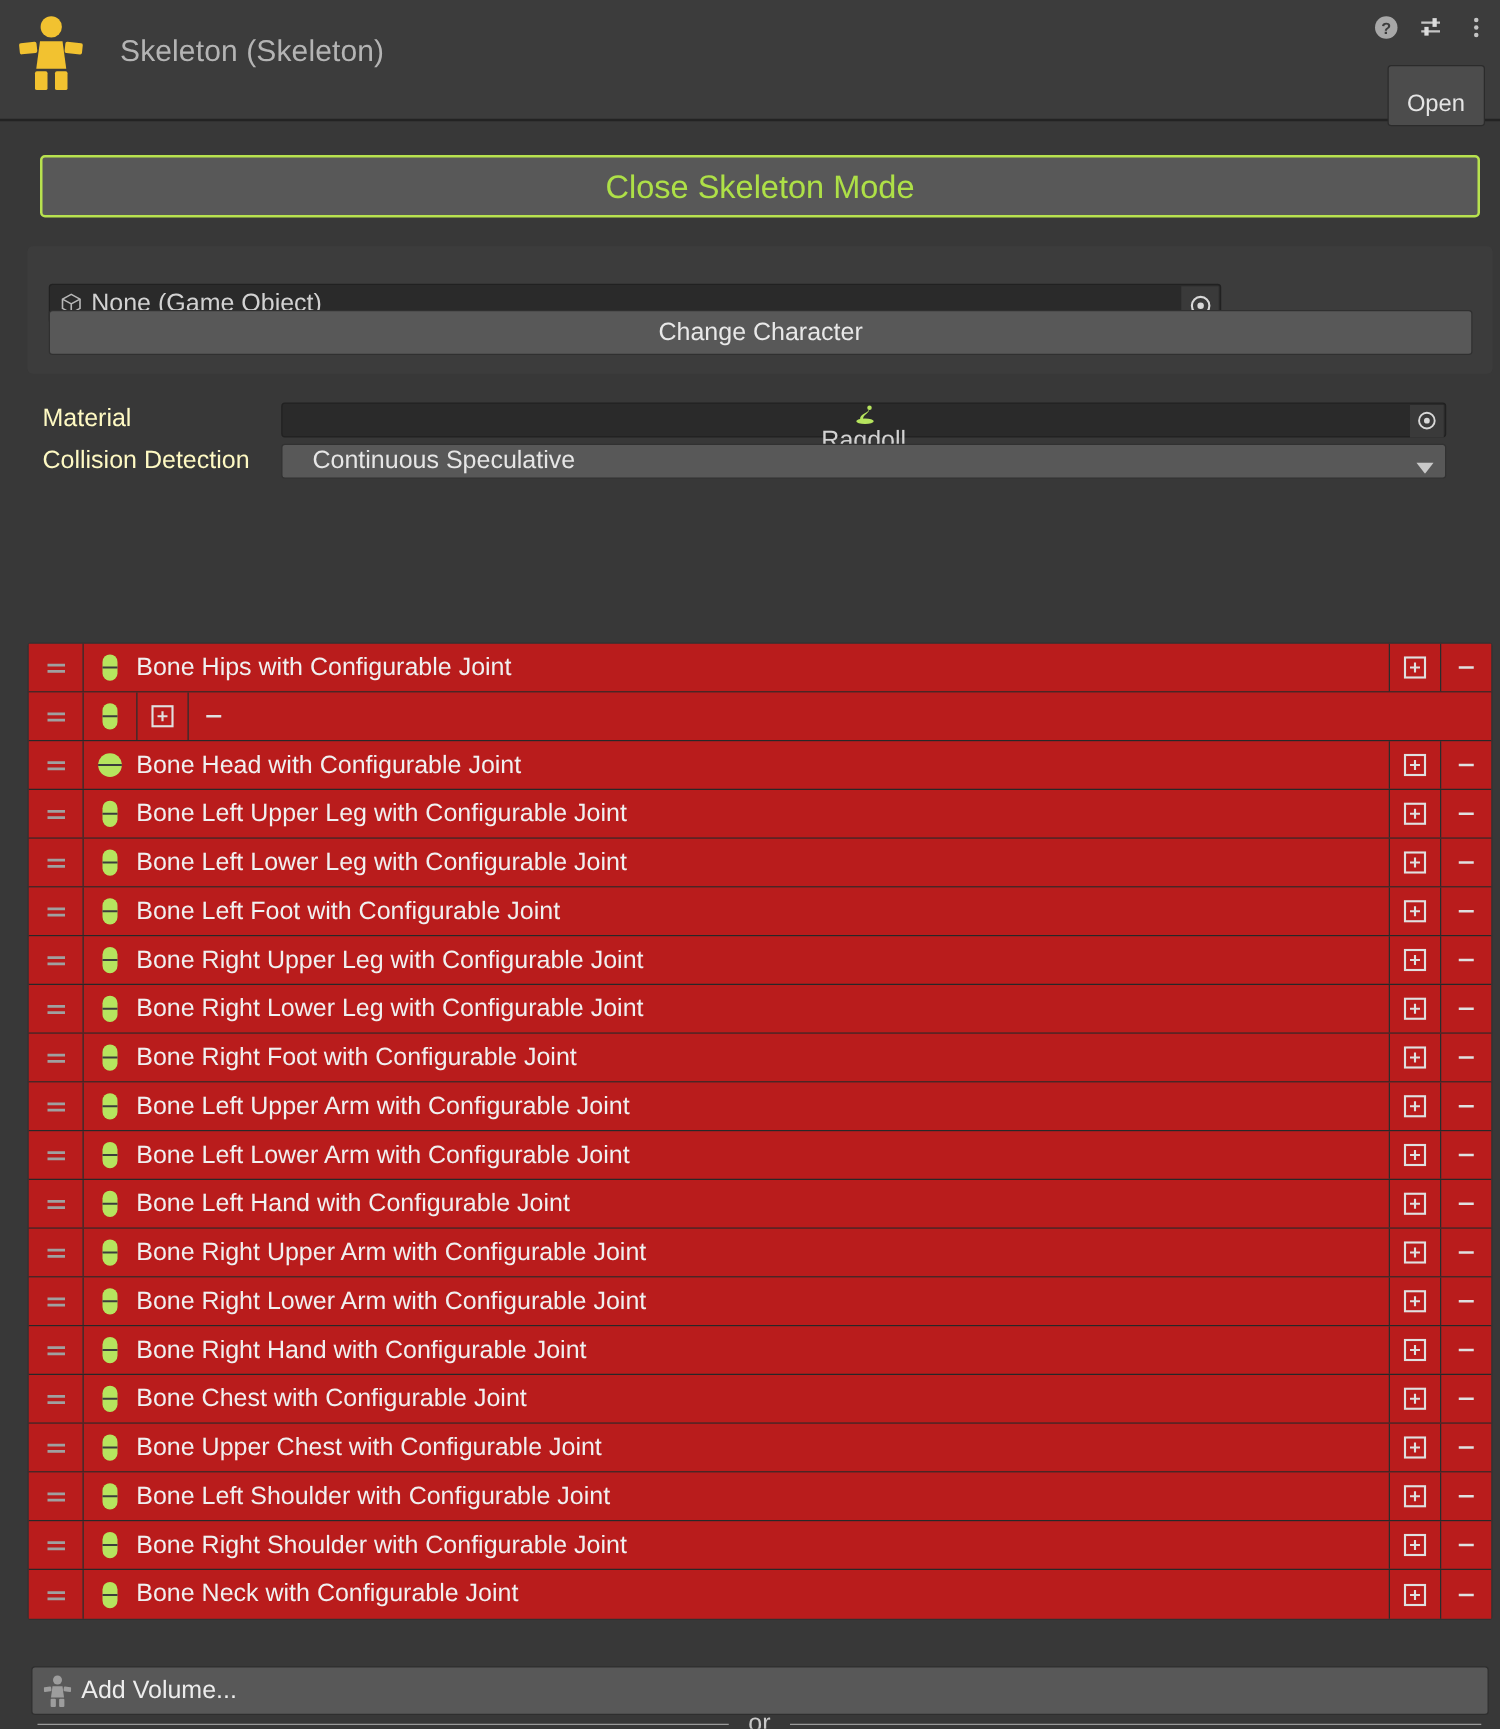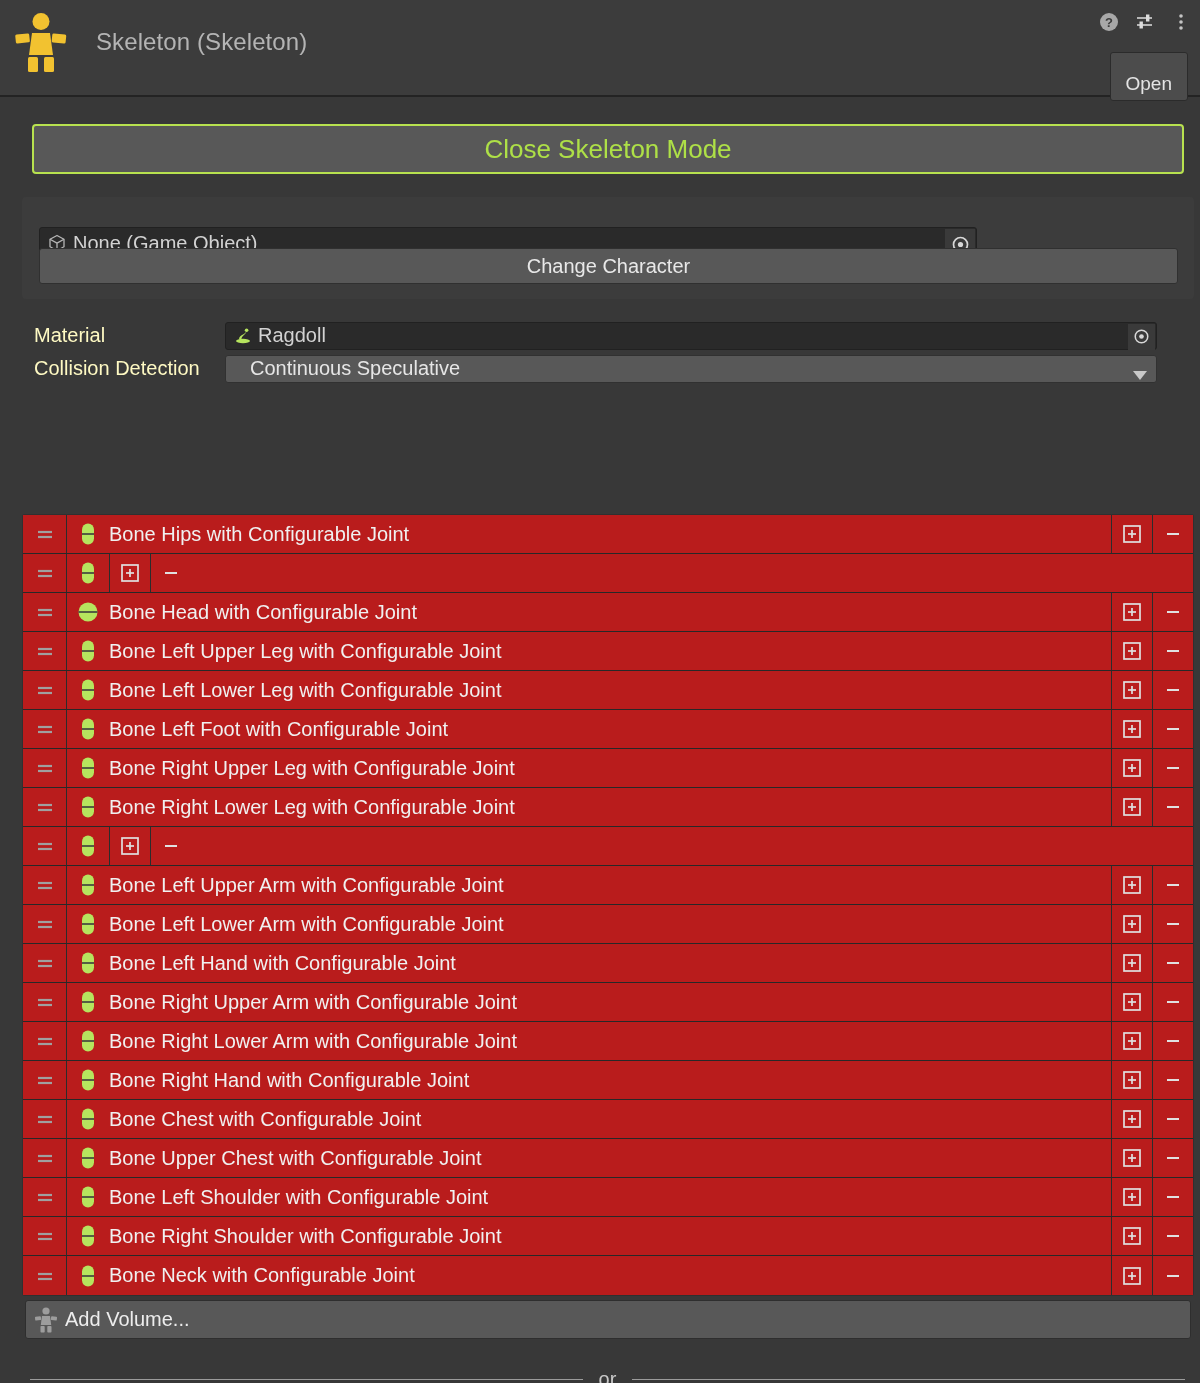--- a/index.html
+++ b/index.html
@@ -132,20 +132,21 @@
     font-size: 20px;
   }
   .mat-field {
     position: relative;
     width: 932px; height: 28px;
     background: #2a2a2a;
     border: 1px solid #212121;
     border-radius: 3px;
     display: flex; align-items: center;
     cursor: pointer;
+    flex-direction: column;
   }
   .mat-field .mat-icon { margin-left: 8px; margin-right: 6px; display:flex;}
   .mat-field .mat-label { color: #d2d2d2; font-size: 20px; }
   .mat-picker {
     position: absolute; right: 1px; top: 1px;
     width: 27px; height: 26px;
     background: #3a3a3a;
     display:flex; align-items:center; justify-content:center;
     cursor:pointer;
   }
@@ -206,20 +207,21 @@
   .add-volume-row {
     position: absolute;
     left: 25px;
     width: 1166px; height: 39px;
     background: #585858;
     border: 1px solid #2e2e2e;
     border-radius: 3px;
     display: flex;
     align-items: center;
     cursor: pointer;
+    margin-top: 33px;
   }
   .add-volume-row .av-icon { margin-left: 9px; margin-right: 8px; display:flex;}
   .add-volume-row .av-label { color: #ededed; font-size: 20px; }
 
   
   .or-divider {
     position: absolute;
     left: 30px; top: 1271px;
     width: 1155px;
     display: flex;
@@ -551,20 +553,21 @@
             <line x1="1" y1="4" x2="15" y2="4" stroke="#a0a0a0" stroke-width="2.2"></line>
             <line x1="1" y1="9" x2="15" y2="9" stroke="#a0a0a0" stroke-width="2.2"></line>
           </svg>
         </div>
         <div class="collider-icon">
           <svg width="18" height="24" viewBox="0 0 18 24">
             <rect x="3" y="1.5" width="12" height="21" rx="6" fill="#b6e45e"></rect>
             <line x1="3" y1="12" x2="15" y2="12" stroke="#3c3c3c" stroke-width="1.6"></line>
           </svg>
         </div>
+        <div class="bone-label">Bone Right Foot with Configurable Joint</div>
         <div class="row-btn">
           <svg width="22" height="22" viewBox="0 0 22 22">
             <rect x="3" y="3" width="16" height="16" fill="none" stroke="#e0e0e0" stroke-width="1.7"></rect>
             <line x1="11" y1="7" x2="11" y2="15" stroke="#e0e0e0" stroke-width="1.7"></line>
             <line x1="7" y1="11" x2="15" y2="11" stroke="#e0e0e0" stroke-width="1.7"></line>
           </svg>
         </div>
         <div class="row-btn">
           <svg width="22" height="22" viewBox="0 0 22 22">
             <line x1="5" y1="11" x2="17" y2="11" stroke="#e0e0e0" stroke-width="2"></line>

